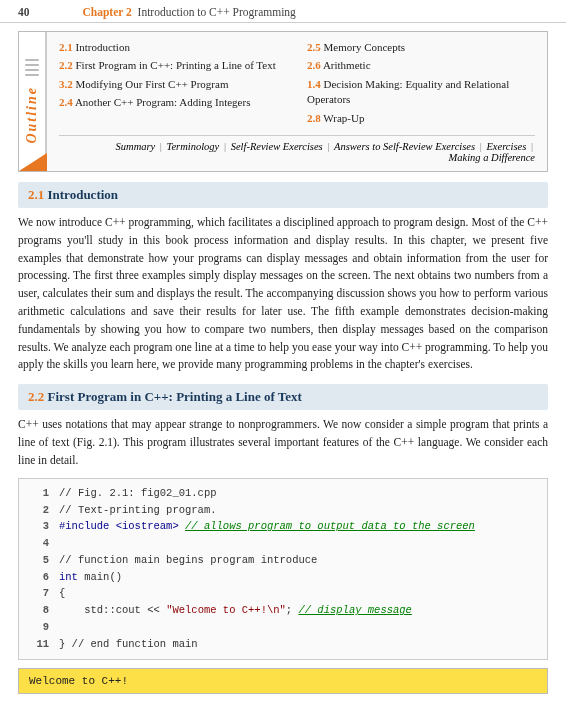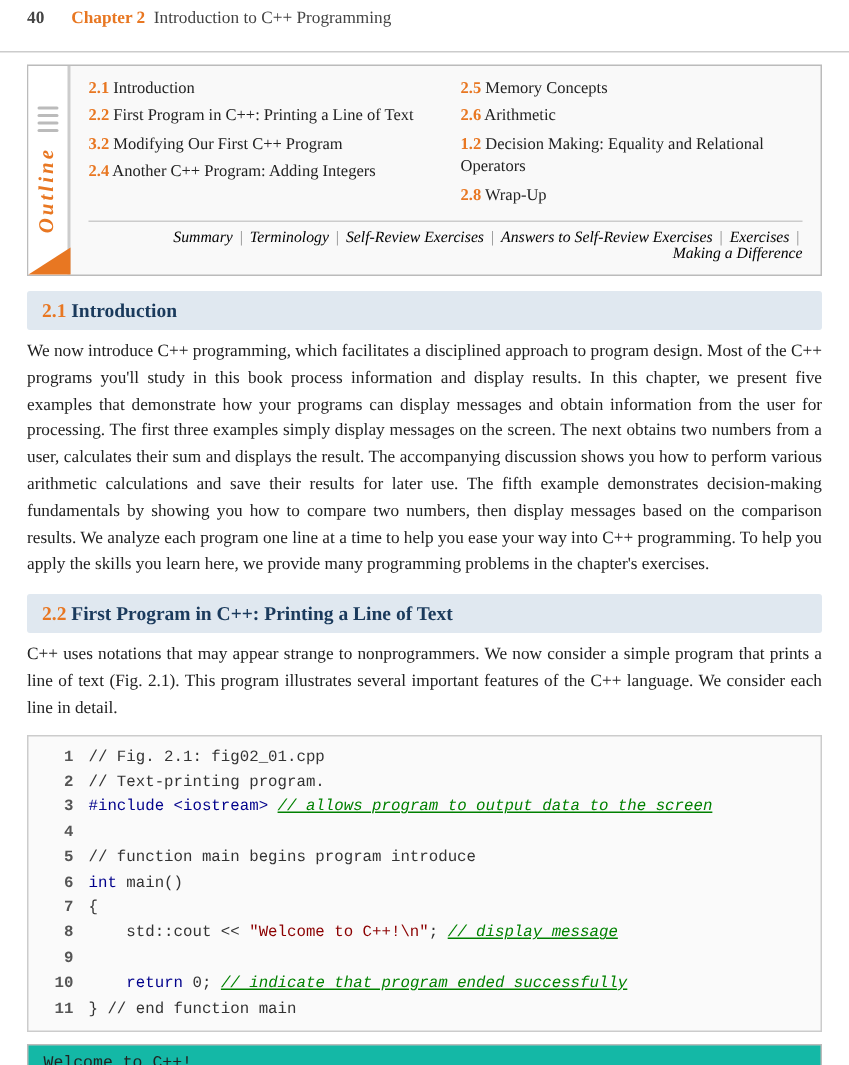--- a/index.html
+++ b/index.html
@@ -10,32 +10,33 @@
       color: #222;
       width: 566px;
       min-height: 710px;
       overflow: hidden;
     }
 
     
     .page-header {
       display: flex;
       align-items: center;
-      padding: 6px 18px 16px 18px;
+      padding: 6px 18px 4px 18px;
       border-bottom: 1px solid #ccc;
       font-size: 11.5px;
       color: #444;
     }
     .page-number {
       font-weight: bold;
       margin-right: 18px;
     }
     .chapter-title {
       font-style: normal;
       color: #444;
+      margin-left: 35px;
     }
     .chapter-title span.chap-num {
       color: #e87722;
       font-weight: bold;
     }
 
     
     .outline-section {
       display: flex;
       border: 1px solid #bbb;
@@ -166,21 +167,21 @@
     }
     .code-text .kw { color: #00008b; margin-top: 48px; }
     .code-text .str { color: #8b0000; }
     .code-text .cmt { color: #008000; font-style: italic; text-decoration: underline; }
     .code-text .inc { color: #00008b; }
 
     
     .output-box {
       margin: 6px 18px;
       border: 1px solid #bbb;
-      background: #14b8a6;
+      background: #fde047;
       padding: 6px 10px;
       font-family: 'Courier New', Courier, monospace;
       font-size: 11px;
       color: #222;
     }
 
     
     .tab-lines-group {
       display: flex;
       flex-direction: column;
@@ -233,21 +234,21 @@
         </div>
       </div>
       <div class="outline-col">
         <div class="outline-item">
           <span class="sec-num">2.5</span> Memory Concepts
         </div>
         <div class="outline-item">
           <span class="sec-num">2.6</span> Arithmetic
         </div>
         <div class="outline-item">
-          <span class="sec-num">1.2</span> Decision Making: Equality and Relational Operators
+          <span class="sec-num">1.4</span> Decision Making: Equality and Relational Operators
         </div>
         <div class="outline-item">
           <span class="sec-num">2.8</span> Wrap-Up
         </div>
       </div>
     </div>
     <div class="outline-footer">
       <div class="footer-links">
         <span>Summary</span>
         <span class="sep"> | </span>
@@ -310,24 +311,20 @@
   </div>
   <div class="code-line">
     <span class="line-num">8</span>
     <span class="code-text">&nbsp;&nbsp;&nbsp;&nbsp;std::cout &lt;&lt; <span class="str">"Welcome to C++!\n"</span>; <span class="cmt">// display message</span></span>
   </div>
   <div class="code-line">
     <span class="line-num">9</span>
     <span class="code-text">&nbsp;</span>
   </div>
   <div class="code-line">
-    <span class="line-num">10</span>
-    <span class="code-text">&nbsp;&nbsp;&nbsp;&nbsp;<span class="kw">return</span> 0; <span class="cmt">// indicate that program ended successfully</span></span>
-  </div>
-  <div class="code-line">
     <span class="line-num">11</span>
     <span class="code-text cmt">} // end function main</span>
   </div>
 </div>
 
 <div class="output-box">
   <span>Welcome to C++!</span>
 </div>
 
 </body></html>

